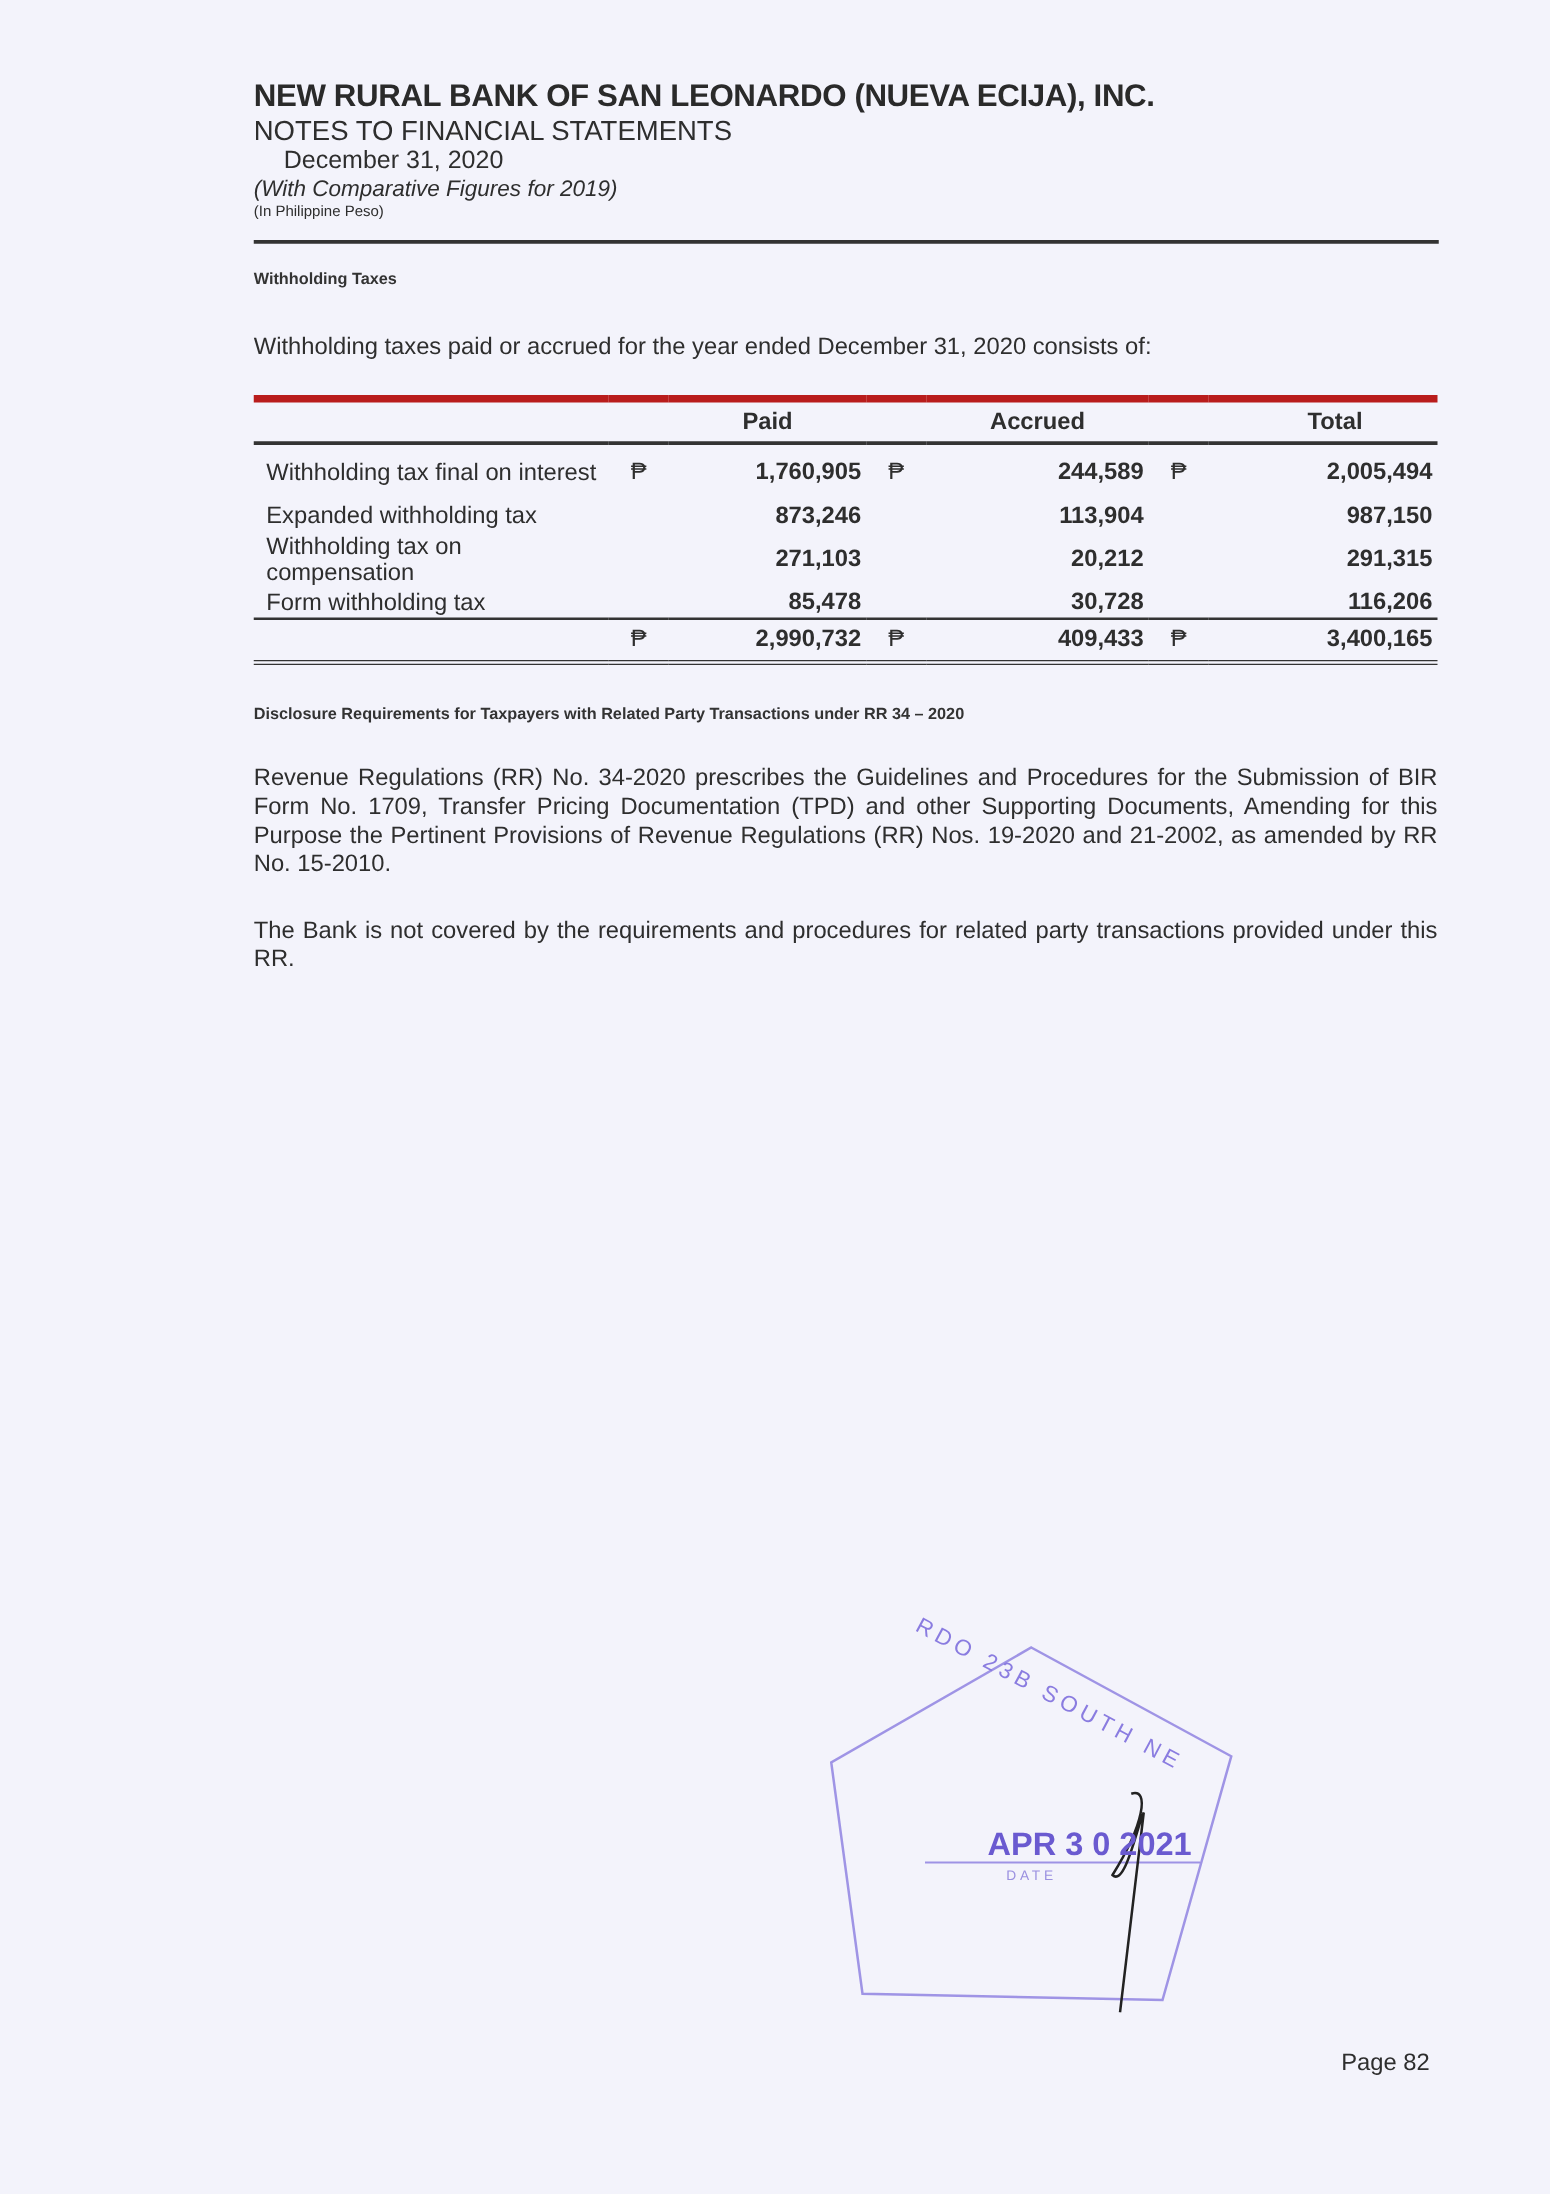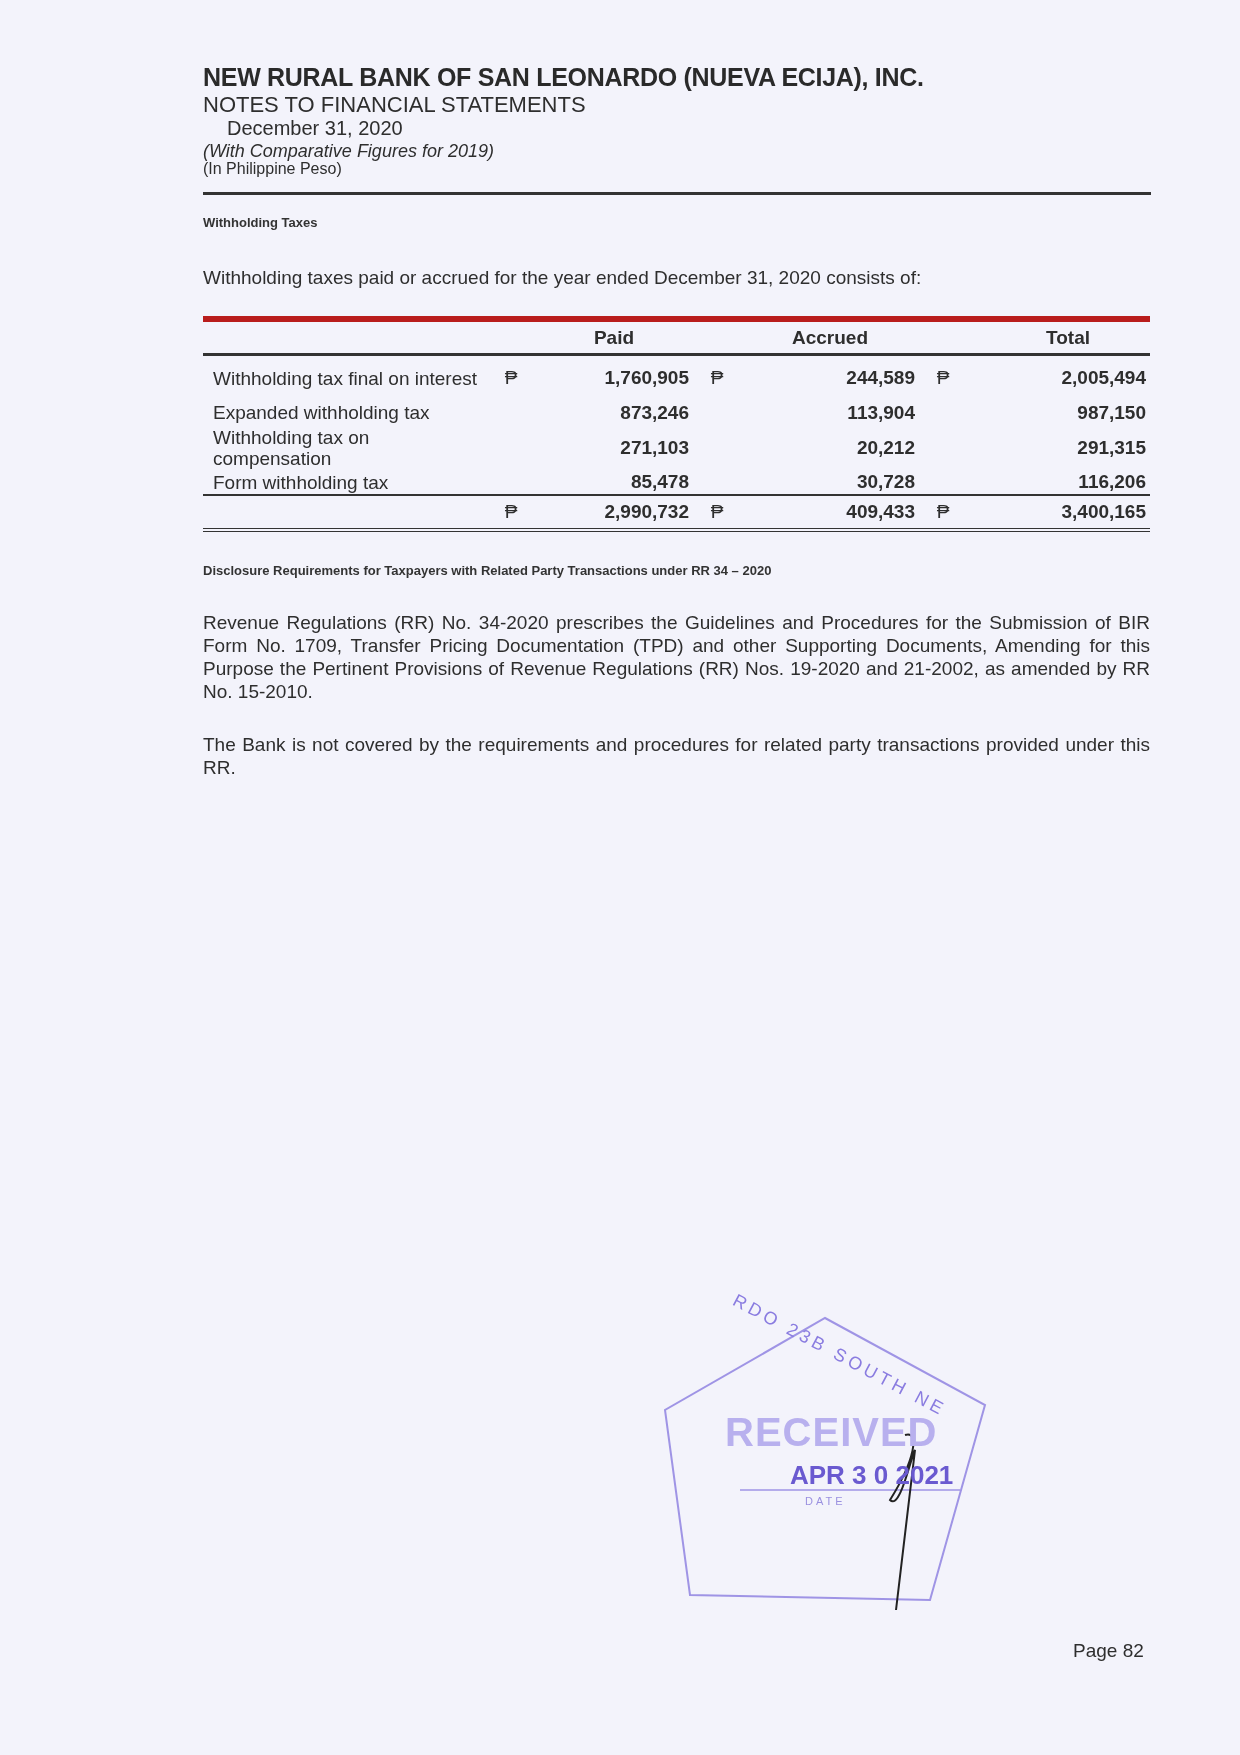--- a/index.html
+++ b/index.html
@@ -7,21 +7,21 @@
     width:1240px; height:1755px; position:relative; overflow:hidden;
     background:#f3f3fb;
     font-family:"Liberation Sans", sans-serif; color:#2e2e2e;
   }
   .page { position:absolute; left:0; top:0; width:1240px; height:1250px; }
   .hdr { position:absolute; left:203px; top:63px; }
   .hdr .co { font-size:25px; font-weight:bold; letter-spacing:-0.3px; color:#2a2a2a; line-height:29px; }
   .hdr .notes { font-size:22px; line-height:25px; }
   .hdr .date { font-size:20px; line-height:23px;margin-left:24px; }
   .hdr .comp { font-size:18px; font-style:italic; line-height:22px; }
-  .hdr .cur { font-size:16px; line-height:14px; }
+  .hdr .cur { font-size:12px; line-height:14px; }
   .hrule { position:absolute; left:203px; top:192px; width:948px; height:3px; background:#333; }
   .h2 { position:absolute; left:203px; font-size:13px; font-weight:bold; color:#333; }
   .p { position:absolute; left:203px; width:947px; font-size:19px; line-height:23px; text-align:justify; }
   table.wt { position:absolute; left:203px; top:316px; width:947px; border-collapse:collapse; font-size:19px; }
   table.wt td, table.wt th { padding:0 4px; vertical-align:middle; }
   table.wt thead th { font-weight:bold; border-top:6px solid #b91c1c; border-bottom:3px solid #333; height:31px; }
   .lbl { width:270px; padding-left:10px !important; text-align:left; line-height:21px; }
   .cur-sym { width:40px; text-align:center; }
   .num { text-align:right; font-weight:bold; }
   tr.tot td { border-top:2px solid #333; border-bottom:4px double #333; height:32px; }
@@ -109,19 +109,18 @@
   <div class="p" style="top:611px;">Revenue Regulations (RR) No. 34-2020 prescribes the Guidelines and Procedures for the Submission of BIR Form No. 1709, Transfer Pricing Documentation (TPD) and other Supporting Documents, Amending for this Purpose the Pertinent Provisions of Revenue Regulations (RR) Nos. 19-2020 and 21-2002, as amended by RR No. 15-2010.</div>
   <div class="p" style="top:733px;">The Bank is not covered by the requirements and procedures for related party transactions provided under this RR.</div>
 
   <div class="stamp">
     <svg width="340" height="300" viewBox="0 0 340 300">
       <polygon points="165,8 325,95 270,290 30,285 5,100" fill="none" stroke="#8a7ce0" stroke-width="2" opacity="0.8"></polygon>
       <line x1="80" y1="180" x2="300" y2="180" stroke="#8a7ce0" stroke-width="1.5" opacity="0.8"></line>
       <path d="M245 125 C 260 120, 255 150, 230 190 C 240 200, 250 150, 255 140 L 236 300" fill="none" stroke="#222" stroke-width="2"></path>
     </svg>
     <div style="position:absolute;left:60px;top:35px;font-size:18px;color:#8a7ce0;transform:rotate(28deg);letter-spacing:4px;">RDO 23B SOUTH NE</div>
-    <div style="position:absolute;left:65px;top:100px;font-size:40px;font-weight:bold;color:#b8b0ee;letter-spacing:1px;">RECEIVED</div>
     <div style="position:absolute;left:130px;top:150px;font-size:26px;font-weight:bold;color:#6a5ad0;">APR 3 0 2021</div>
     <div style="position:absolute;left:145px;top:185px;font-size:11px;color:#9a90e0;letter-spacing:3px;">DATE</div>
   </div>
 
   <div class="pagenum">Page 82</div>
 </div>
 
 </body></html>

